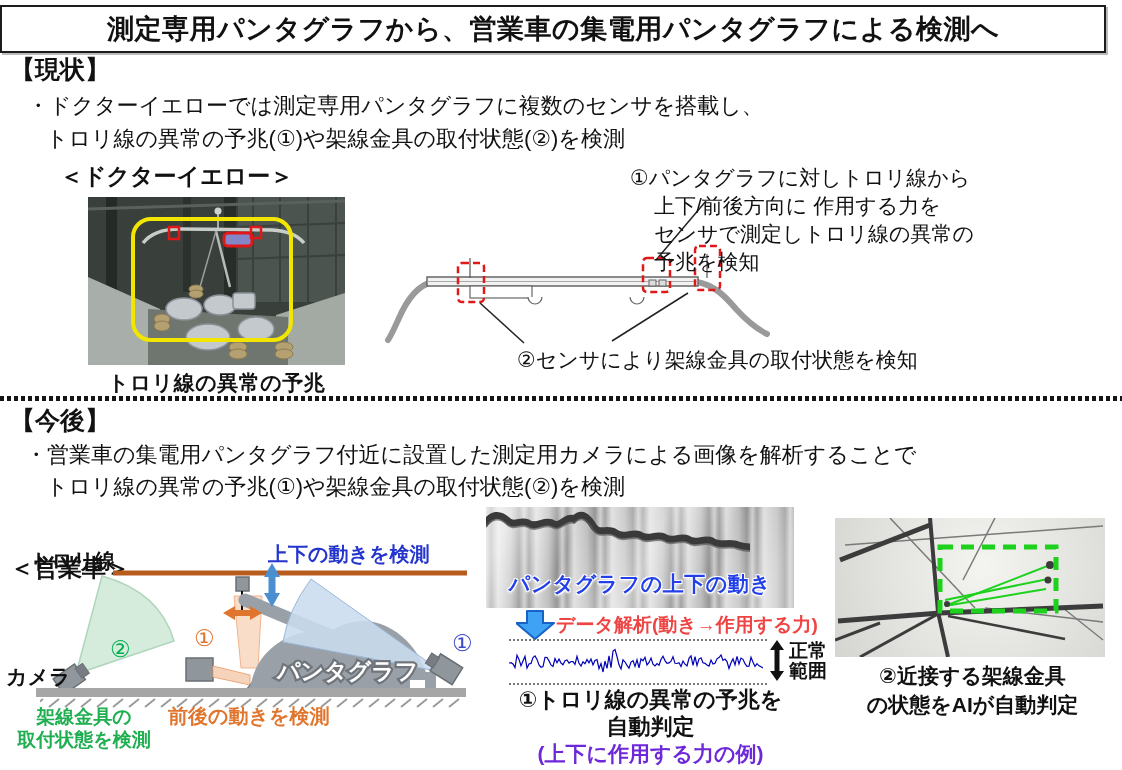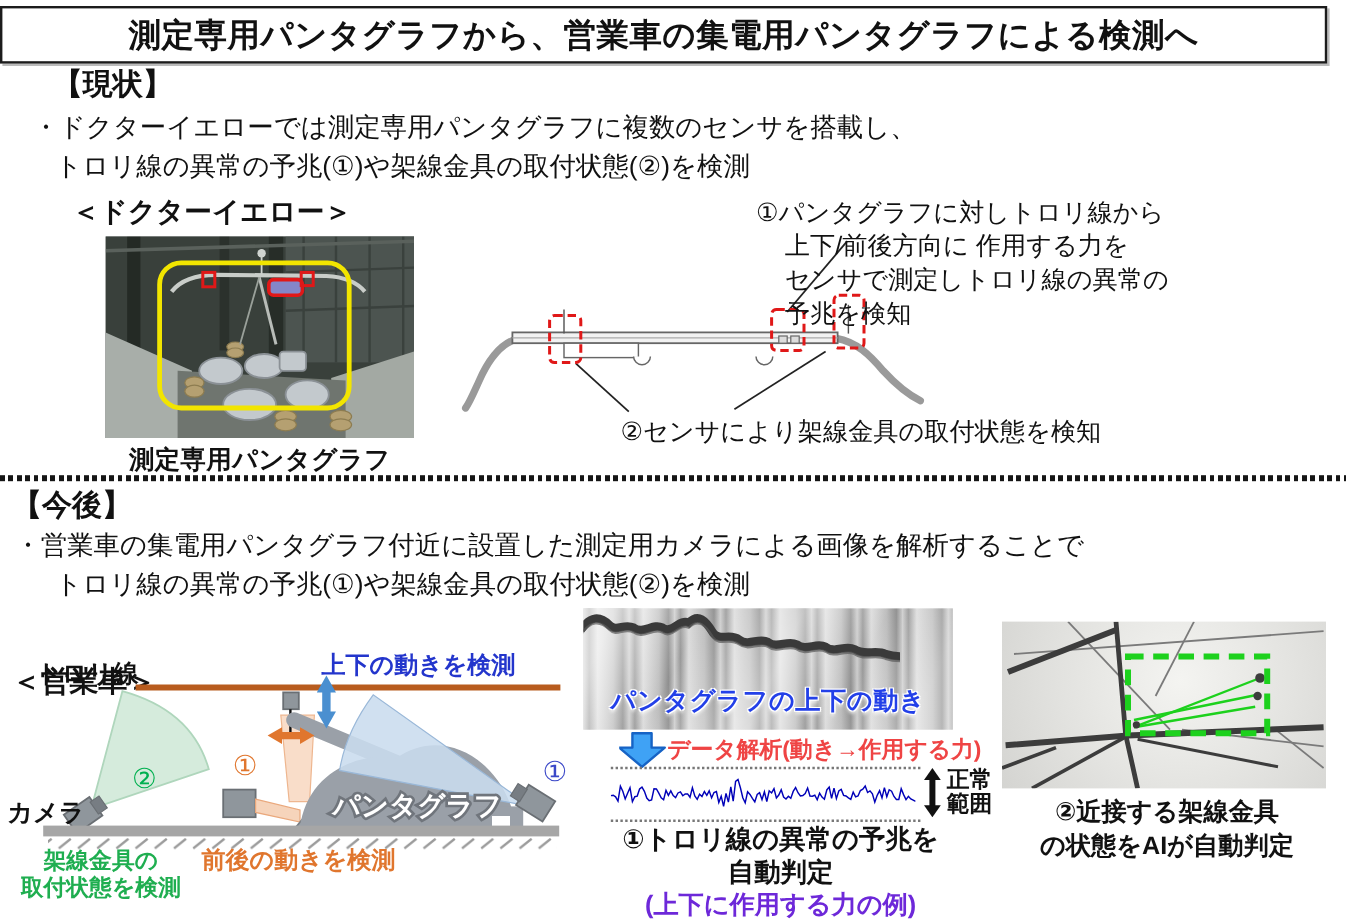--- a/index.html
+++ b/index.html
@@ -54,21 +54,21 @@
 
   svg text{font-family:"Liberation Sans","DejaVu Sans",sans-serif;}
 </style>
 </head>
 <body>
 
 <div id="slide">
 
   <div class="abs title-box jp">測定専用パンタグラフから、営業車の集電用パンタグラフによる検測へ</div>
 
-  <div class="abs h-section" style="left:10px;top:53px;margin-left:34px;">【現状】</div>
+  <div class="abs h-section" style="left:10px;top:53px;">【現状】</div>
   <div class="abs bullet" style="left:27px;top:91px;text-align:right;">・ドクターイエローでは測定専用パンタグラフに複数のセンサを搭載し、</div>
   <div class="abs bullet" style="left:46px;top:124px;">トロリ線の異常の予兆(①)や架線金具の取付状態(②)を検測</div>
   <div class="abs photo-label" style="left:60px;top:161px;">＜ドクターイエロー＞</div>
 
   <div class="abs dy-photo">
     <svg width="257" height="168" viewBox="0 0 257 168">
       <rect x="0" y="0" width="257" height="168" fill="#39403b"></rect>
       <rect x="150" y="0" width="107" height="105" fill="#4c5450"></rect>
       <g stroke="#3a413d" stroke-width="2">
         <line x1="165" y1="0" x2="165" y2="105"></line>
@@ -106,21 +106,21 @@
       <line x1="128" y1="34" x2="142" y2="90" stroke="#b8bcb8" stroke-width="2.5"></line>
       <line x1="128" y1="34" x2="112" y2="90" stroke="#9aa09a" stroke-width="1.5"></line>
       <circle cx="130" cy="14" r="3.5" fill="#cfd3cf"></circle>
       <line x1="130" y1="17" x2="130" y2="32" stroke="#cfd3cf" stroke-width="1.5"></line>
       <rect x="45" y="22" width="158" height="121" rx="18" fill="none" stroke="#f2e500" stroke-width="4"></rect>
       <rect x="81" y="30" width="10" height="12" fill="none" stroke="#e01818" stroke-width="2.5"></rect>
       <rect x="136" y="36" width="28" height="13" rx="4" fill="#8486c8" stroke="#e01818" stroke-width="3"></rect>
       <rect x="163" y="30" width="10" height="11" fill="none" stroke="#e01818" stroke-width="2.5"></rect>
     </svg>
   </div>
-  <div class="abs dy-caption jp">測定専用パンタグラフ</div>
+  <div class="abs dy-caption jp">トロリ線の異常の予兆</div>
 
   <svg class="abs" style="left:380px;top:160px;" width="430" height="230" viewBox="380 160 430 230">
     <line x1="706" y1="201" x2="656" y2="260" stroke="#222" stroke-width="1.5"></line>
     <line x1="480" y1="303" x2="524" y2="343" stroke="#222" stroke-width="1.5"></line>
     <line x1="688" y1="293" x2="612" y2="341" stroke="#222" stroke-width="1.5"></line>
     <path d="M432,282 C416,286 406,302 399,318 C394,329 391,336 388,340" fill="none" stroke="#9a9a9a" stroke-width="6" stroke-linecap="round"></path>
     <path d="M697,282 C714,285 725,296 736,309 C747,321 757,329 767,334" fill="none" stroke="#9a9a9a" stroke-width="6" stroke-linecap="round"></path>
     <rect x="427" y="277" width="271" height="9" fill="#f2f2f2" stroke="#666" stroke-width="1.5"></rect>
     <line x1="427" y1="281.5" x2="698" y2="281.5" stroke="#aaa" stroke-width="1"></line>
     <rect x="470" y="286" width="62" height="12" fill="#fff" stroke="#666" stroke-width="1.2"></rect>
@@ -141,21 +141,21 @@
     <div>①パンタグラフに対しトロリ線から</div>
     <div class="ind">上下/前後方向に 作用する力を</div>
     <div class="ind">センサで測定しトロリ線の異常の</div>
     <div class="ind">予兆を検知</div>
   </div>
   <div class="abs annot2">②センサにより架線金具の取付状態を検知</div>
 
   <div class="abs divider"></div>
 
   <div class="abs h-section" style="left:10px;top:404px;">【今後】</div>
-  <div class="abs bullet" style="left:12px;top:440px;font-family:Liberation Serif, serif;">・営業車の集電用パンタグラフ付近に設置した測定用カメラによる画像を解析することで</div>
+  <div class="abs bullet" style="left:25px;top:440px;font-family:Liberation Serif, serif;">・営業車の集電用パンタグラフ付近に設置した測定用カメラによる画像を解析することで</div>
   <div class="abs bullet" style="left:46px;top:472px;">トロリ線の異常の予兆(①)や架線金具の取付状態(②)を検測</div>
   <div class="abs photo-label" style="left:10px;top:511px;font-size:24px;margin-top:41px;">＜営業車＞</div>
 
   <svg class="abs" style="left:0;top:538px;" width="500" height="220" viewBox="0 538 500 220">
     <defs>
       <pattern id="hatch" width="16" height="12" patternUnits="userSpaceOnUse">
         <line x1="1" y1="11" x2="11" y2="3" stroke="#9b9b9b" stroke-width="2"></line>
       </pattern>
     </defs>
 

